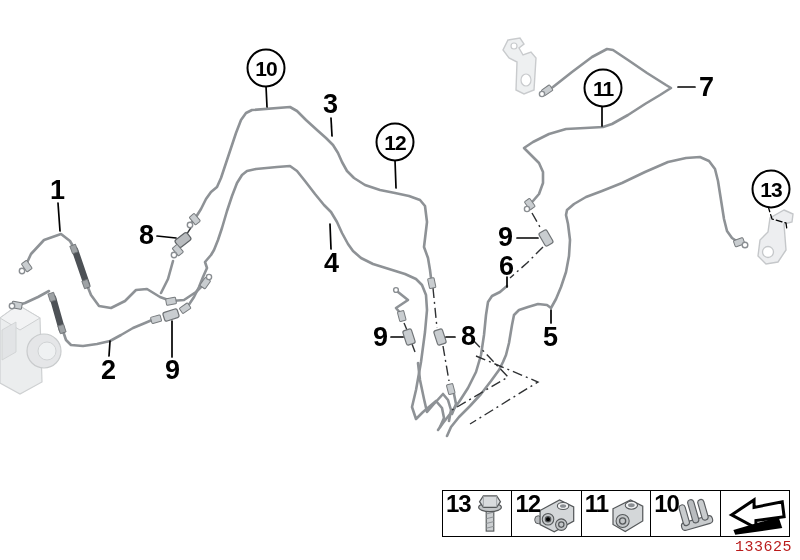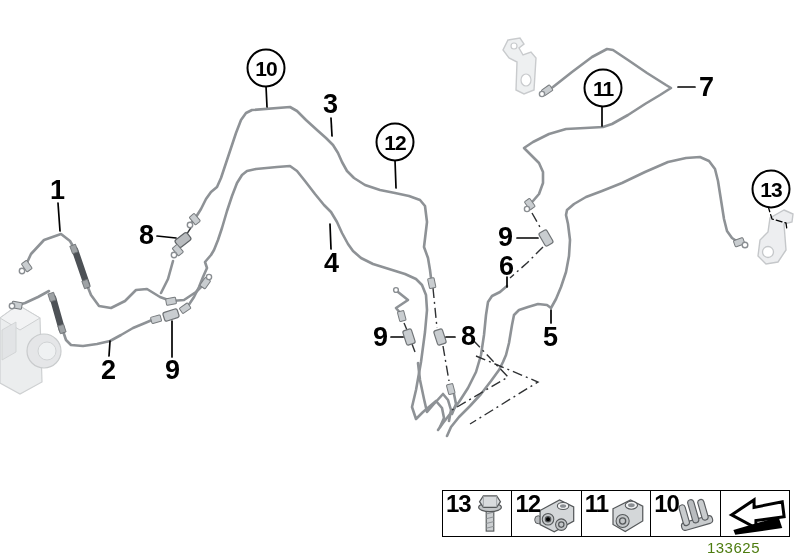--- a/index.html
+++ b/index.html
@@ -12,22 +12,22 @@
   .callout.circled{width:35px;height:35px;border:2.4px solid #000;border-radius:50%;
            background:#fff;font-size:21px;display:flex;align-items:center;justify-content:center;}
   #legend{position:absolute;left:442px;top:490px;width:348px;height:47px;display:flex;
           border:1.6px solid #000;box-sizing:border-box;background:#fff;}
   .legend-cell{flex:1 1 0;border-right:1.6px solid #000;position:relative;display:flex;
           align-items:center;justify-content:flex-end;box-sizing:border-box;cursor:pointer;}
   .legend-cell:last-child{border-right:none;}
   .legend-num{position:absolute;left:3px;top:1px;font-weight:900;font-size:24px;
           letter-spacing:-1px;line-height:1;}
   .legend-icon{margin-right:2px;}
-  #drawing-number{position:absolute;left:676px;top:539px;width:84px;text-align:right;
-          font-size:15px;color:#4d7c0f;letter-spacing:.5px;}
+  #drawing-number{position:absolute;left:708px;top:539px;width:84px;text-align:right;
+          font-size:15px;color:#b91c1c;letter-spacing:.5px;font-family:Liberation Mono, monospace;}
 </style>
 </head>
 <body>
 
 <div id="stage">
 
   <svg id="artwork" width="800" height="560" viewBox="0 0 800 560">
 
     <g opacity="0.8">
       <polygon points="0,318 18,305 40,318 42,382 20,394 0,383" fill="#e7e9ea" stroke="#c2c5c7" stroke-width="1.2"></polygon>

